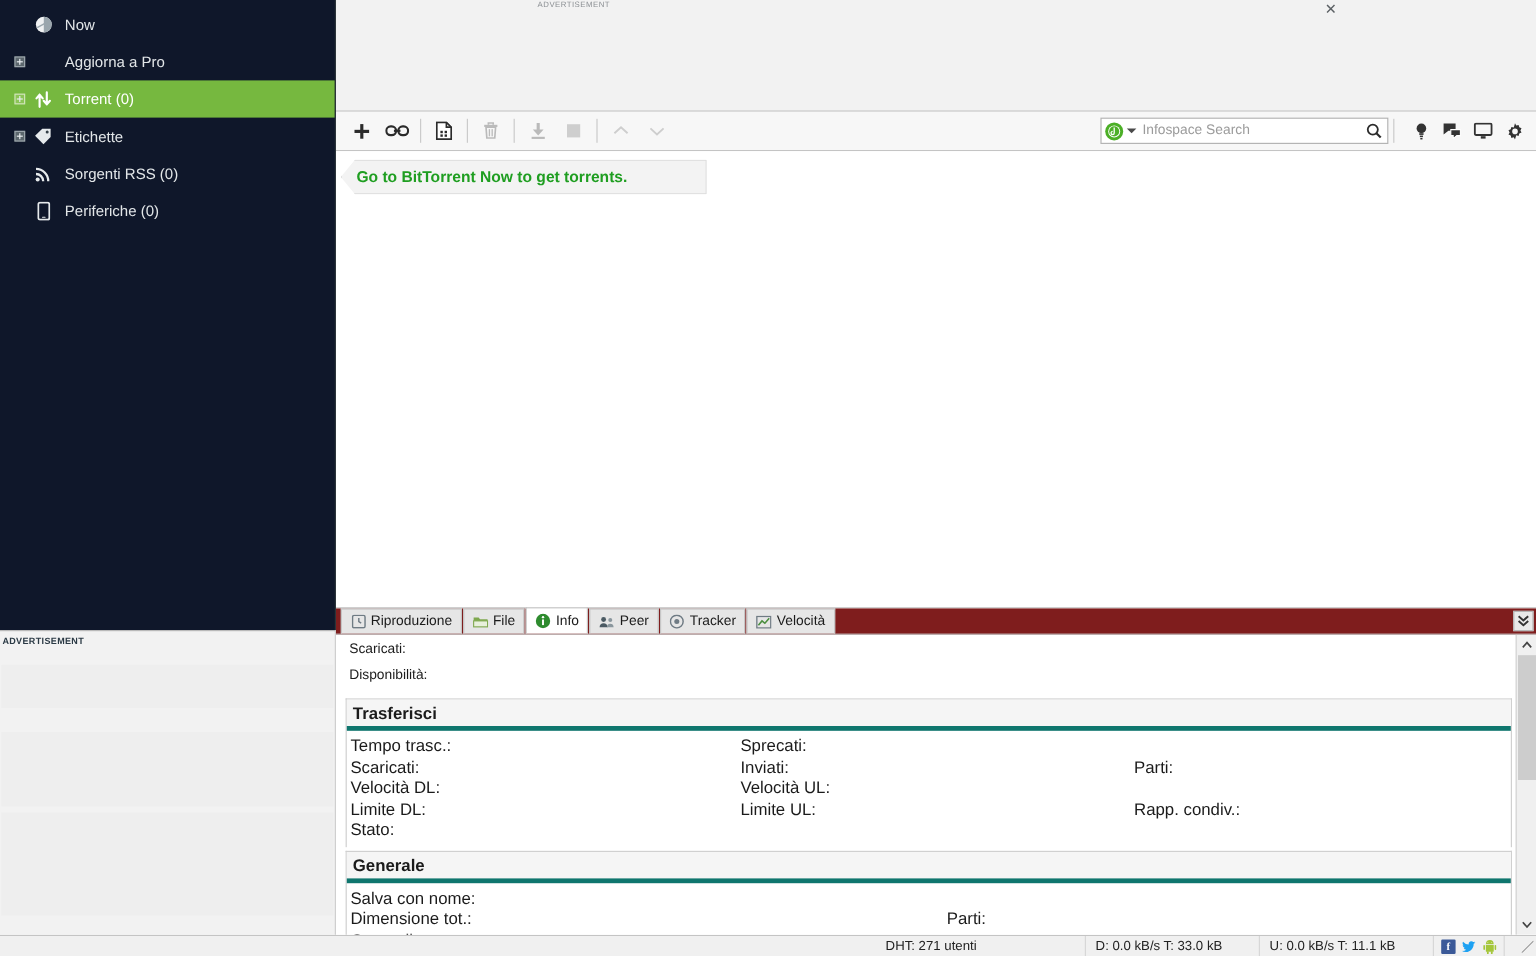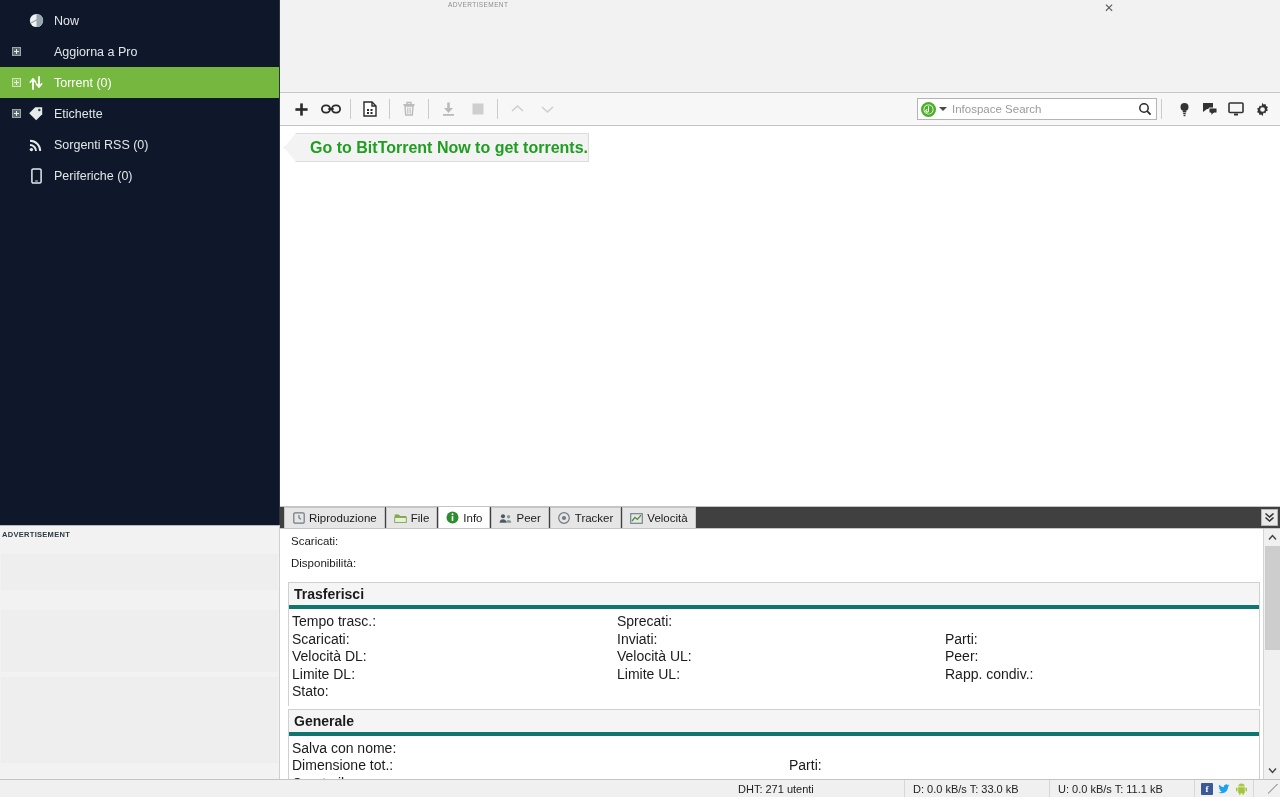--- a/index.html
+++ b/index.html
@@ -222,40 +222,40 @@
   }
   .promo {
     position: absolute;
     left: 4px; top: 7px;
     height: 29px;
     width: 305px;
     background: #f3f3f3;
     border: 1px solid #dcdcdc;
     display: flex;
     align-items: center;
-    justify-content: flex-end;
+    justify-content: flex-start;
     color: #1f9e21;
     font-weight: bold;
-    font-size: 16px;
+    font-size: 13px;
     cursor: pointer;
     clip-path: polygon(12px 0, 100% 0, 100% 100%, 12px 100%, 0 50%);
     padding-left: 12px;
   }
 
   
   .detail {
     height: 272px;
     display: flex;
     flex-direction: column;
     background: #ffffff;
     position: relative;
   }
   .tabbar {
     height: 22px;
-    background: #404040;
+    background: #7f1d1d;
     border-bottom: 1px solid #c6c6c6;
     display: flex;
     align-items: flex-end;
     padding-left: 4px;
     position: relative;
   }
   .tab {
     height: 21px;
     display: flex;
     align-items: center;
@@ -682,21 +682,20 @@
                     <div class="cell c3"><span>Sprecati:</span><span></span></div>
                   </div>
                   <div class="row">
                     <div class="cell c1"><span>Scaricati:</span><span></span></div>
                     <div class="cell c2"><span>Inviati:</span><span></span></div>
                     <div class="cell c3"><span>Parti:</span><span></span></div>
                   </div>
                   <div class="row">
                     <div class="cell c1"><span>Velocità DL:</span><span></span></div>
                     <div class="cell c2"><span>Velocità UL:</span><span></span></div>
-                    <div class="cell c3"><span>Peer:</span><span></span></div>
                   </div>
                   <div class="row">
                     <div class="cell c1"><span>Limite DL:</span><span></span></div>
                     <div class="cell c2"><span>Limite UL:</span><span></span></div>
                     <div class="cell c3"><span>Rapp. condiv.:</span><span></span></div>
                   </div>
                   <div class="row">
                     <div class="cell c1"><span>Stato:</span><span></span></div>
                     <div class="cell c2"><span></span><span></span></div>
                     <div class="cell c3"><span></span><span></span></div>

